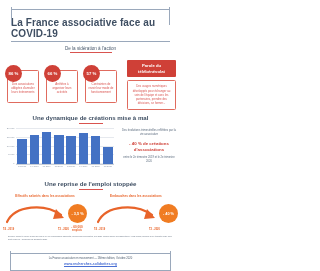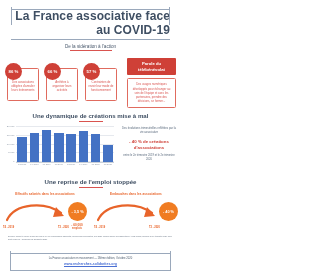--- a/index.html
+++ b/index.html
@@ -17,26 +17,26 @@
   .title-wrap { position:relative; margin:9px 9px 0 9px; }
   .title-rule-top, .title-rule-bot {
     position:absolute; left:2px; right:2px; height:1px; background:#9aa8bb;
   }
   .title-rule-top { top:0; }
   .title-rule-bot { bottom:0; }
   .title-tick { position:absolute; width:1px; background:#9aa8bb; top:-2px; height:18px; }
   .title-tick.l { left:2px; }
   .title-tick.r { right:2px; }
   .title {
-    text-align:right;
-    font-size:12px;
+    text-align:left;
+    font-size:10px;
     font-weight:bold;
     color:#3f4f63;
     letter-spacing:.1px;
-    padding:0 2px 3px 2px;
+    padding:8px 2px 3px 2px;
   }
   .subtitle {
     text-align:center;
     font-size:4.6px;
     color:#4a5a6d;
     margin-top:4px;
     position:relative;
     padding-bottom:2px;
   }
   .subtitle .ul {

